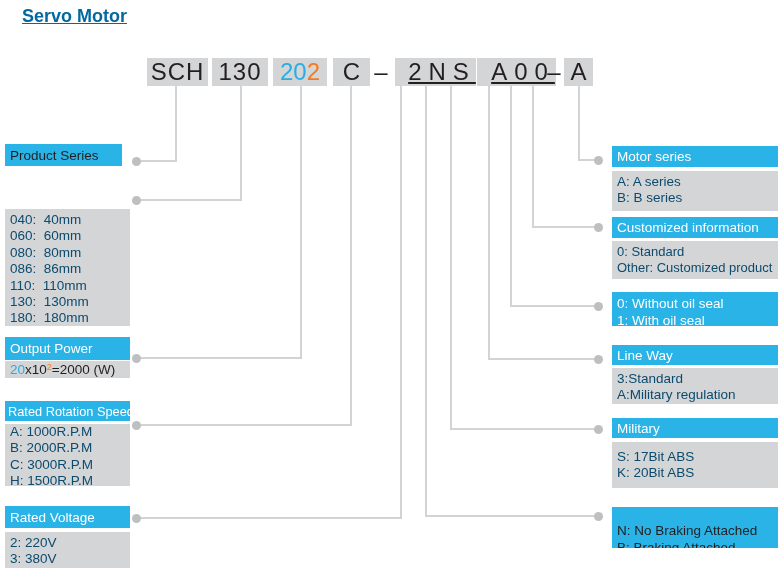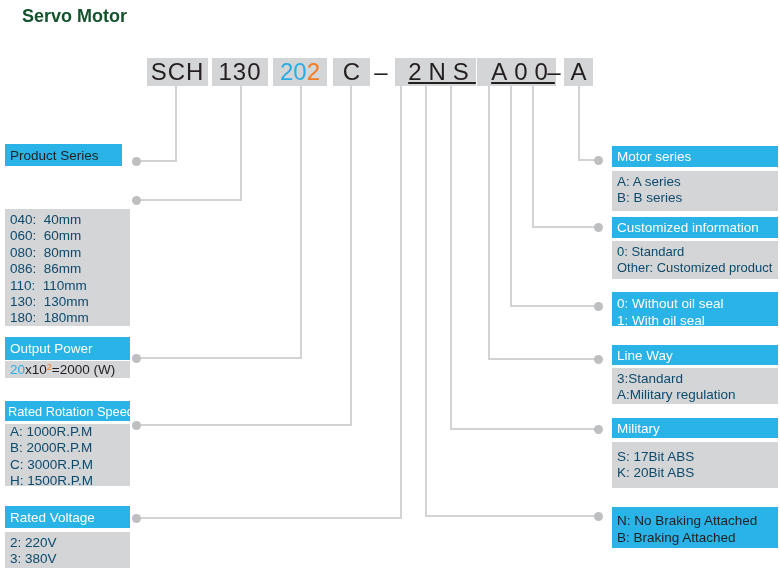--- a/index.html
+++ b/index.html
@@ -1,21 +1,21 @@
 <!DOCTYPE html>
 <html><head>
 <meta charset="utf-8">
 <style>
   html,body{margin:0;padding:0;background:#ffffff;}
   #page{
     position:relative;width:780px;height:574px;background:#ffffff;
     font-family:"Liberation Sans", sans-serif;color:#231f20;overflow:hidden;
   }
   .title{
-    position:absolute;left:22px;top:6px;font-size:18px;font-weight:bold;color:#14532d;
+    position:absolute;left:22px;top:6px;font-size:18px;font-weight:bold;color:#0369a1;text-decoration:underline;
   }
   
   .seg{
     position:absolute;top:58px;height:28px;display:flex;align-items:center;justify-content:center;
     font-size:24px;color:#231f20;
   }
   .seg.bg{background:#d4d5d6;text-align:right;}
   .sp1{letter-spacing:1px;}
   .sp7{letter-spacing:7px;padding-left:13px;text-decoration:underline;}
   .cyan{color:#2aade2;}
@@ -194,18 +194,18 @@
     </div>
 
   <div class="hdr light" style="left:612px;top:418px;width:166px;height:20px">
       <span>Military</span>
     </div>
   <div class="listbox" style="left:612px;top:442px;width:166px;height:46px;padding-top:7px">
       <div class="line">S: 17Bit ABS</div>
       <div class="line">K: 20Bit ABS</div>
     </div>
 
-  <div class="cyanbox dark" style="left:612px;top:507px;width:166px;height:41px;padding-top:5px">
+  <div class="cyanbox dark" style="left:612px;top:507px;width:166px;height:41px;padding-top:15px">
       <div class="line">N: No Braking Attached</div>
       <div class="line">B: Braking Attached</div>
     </div>
 
 </div>
 
 </body></html>

